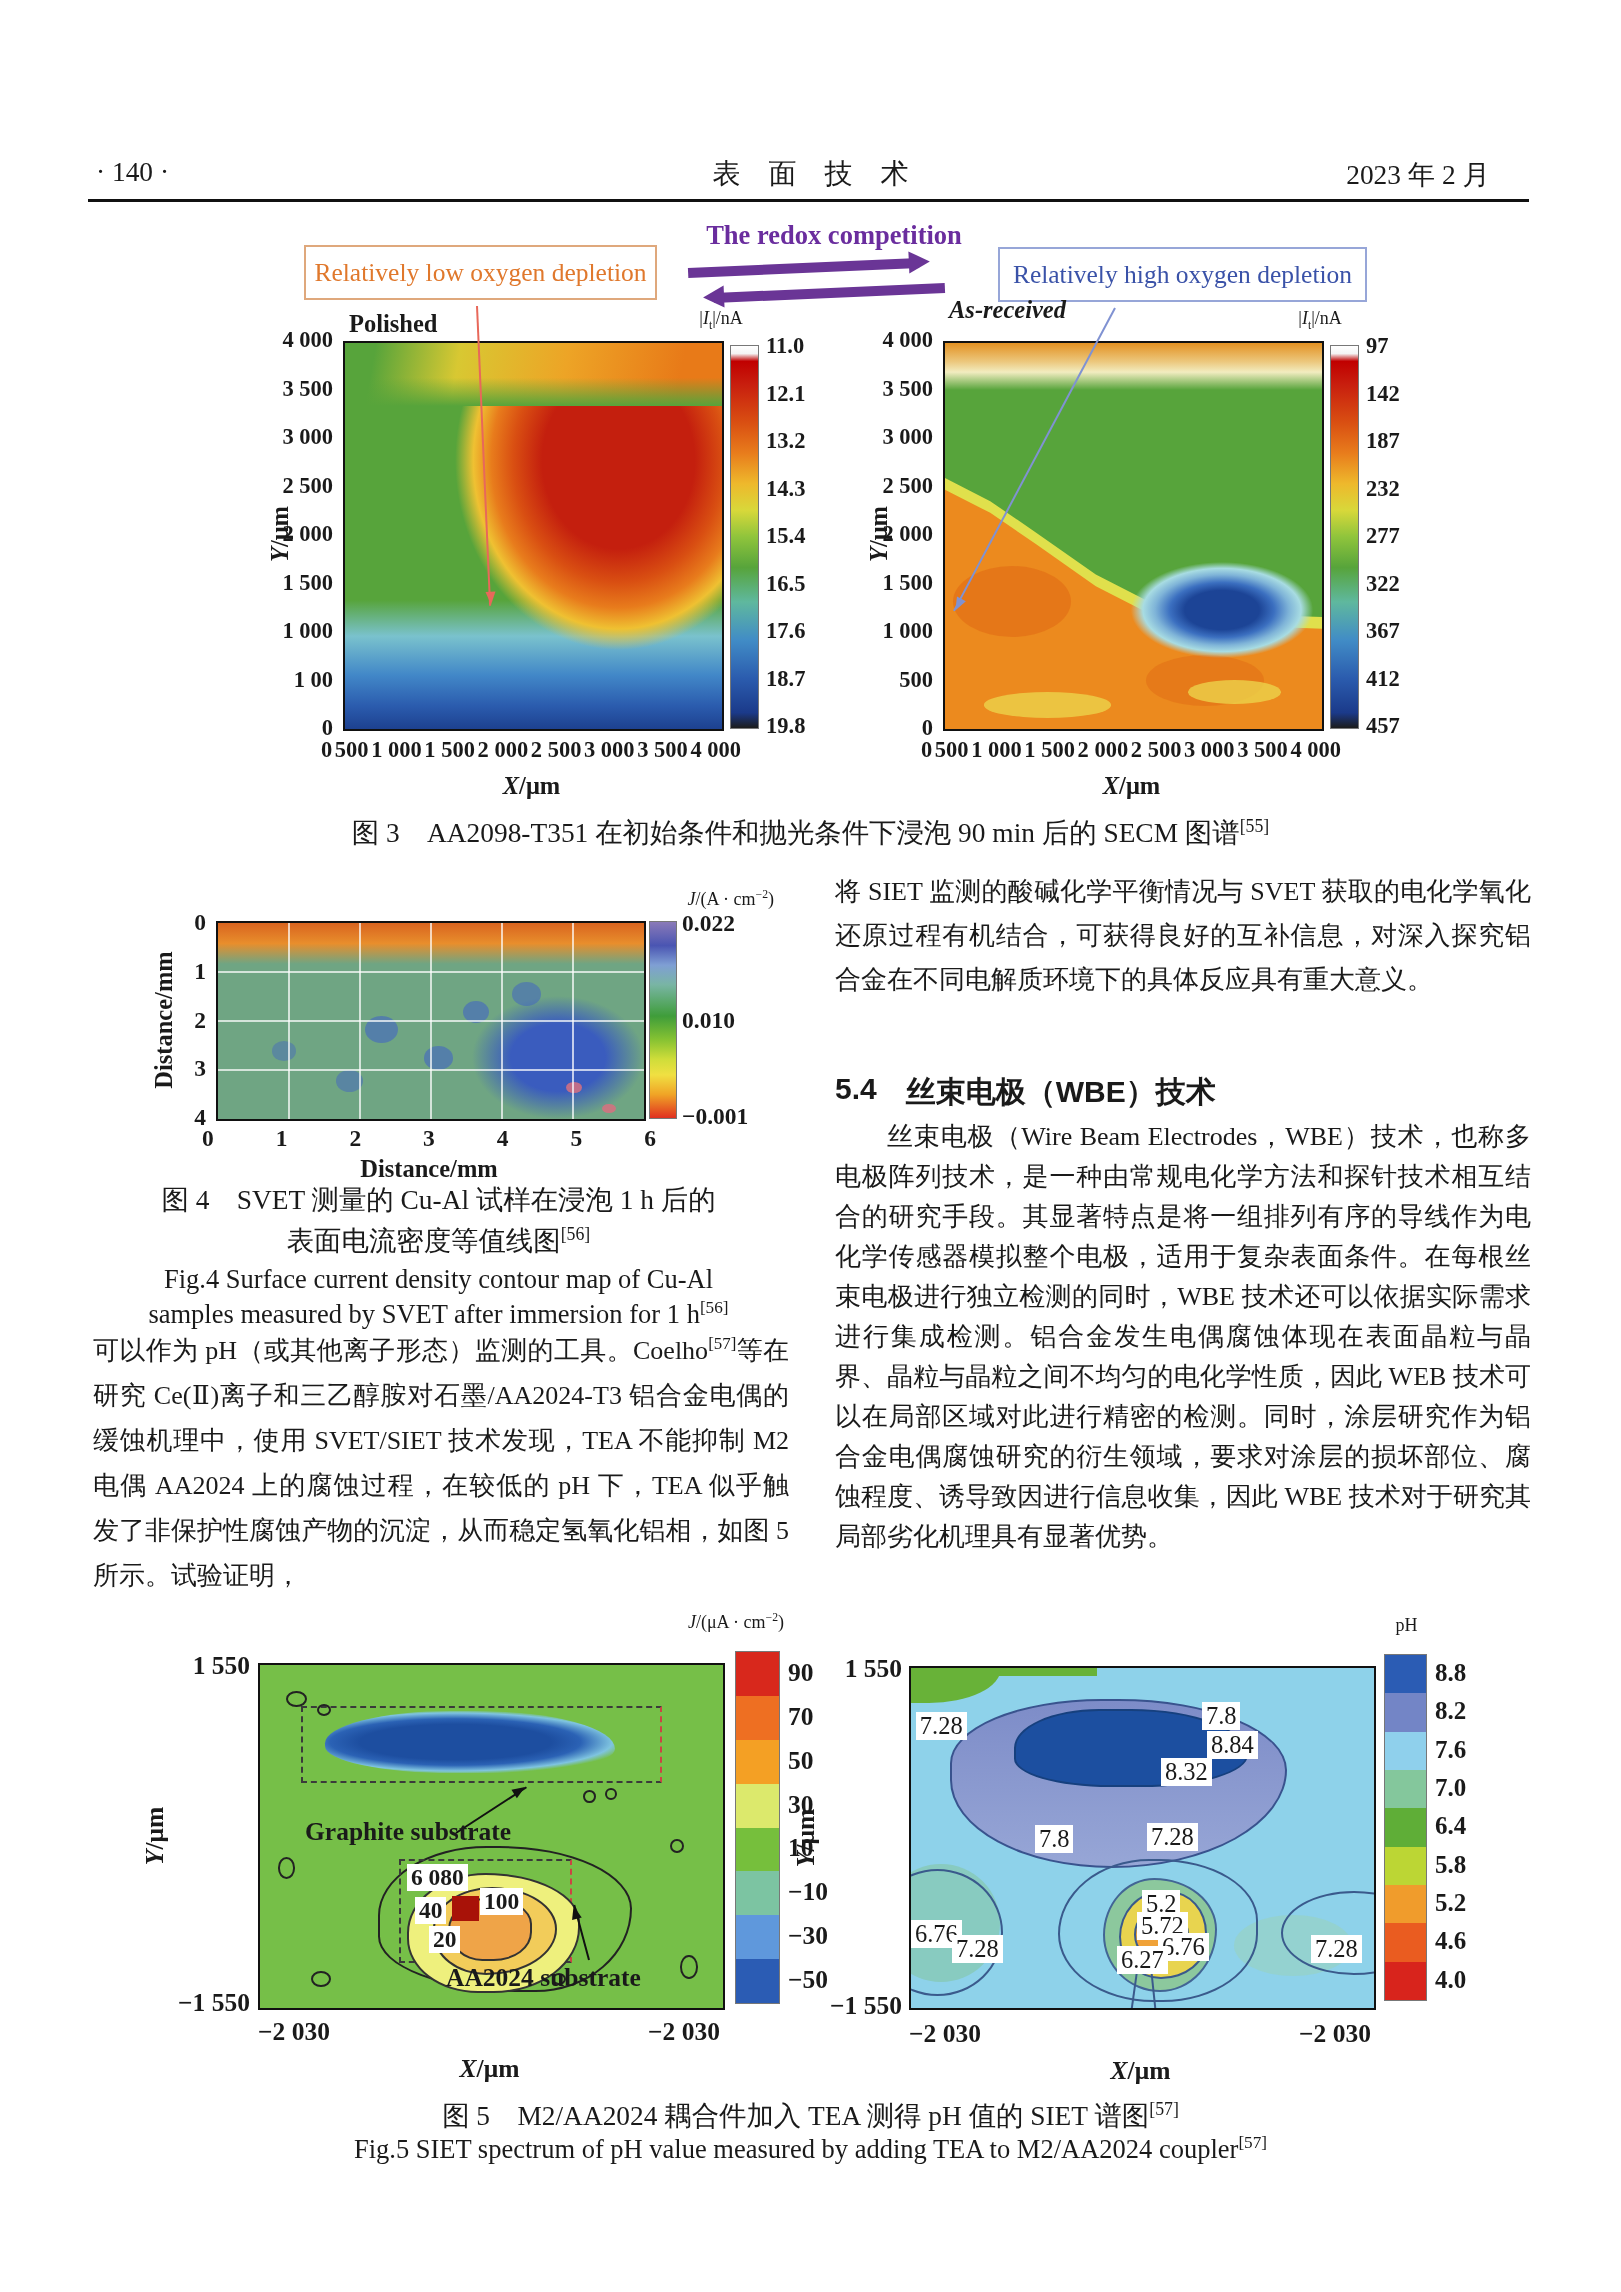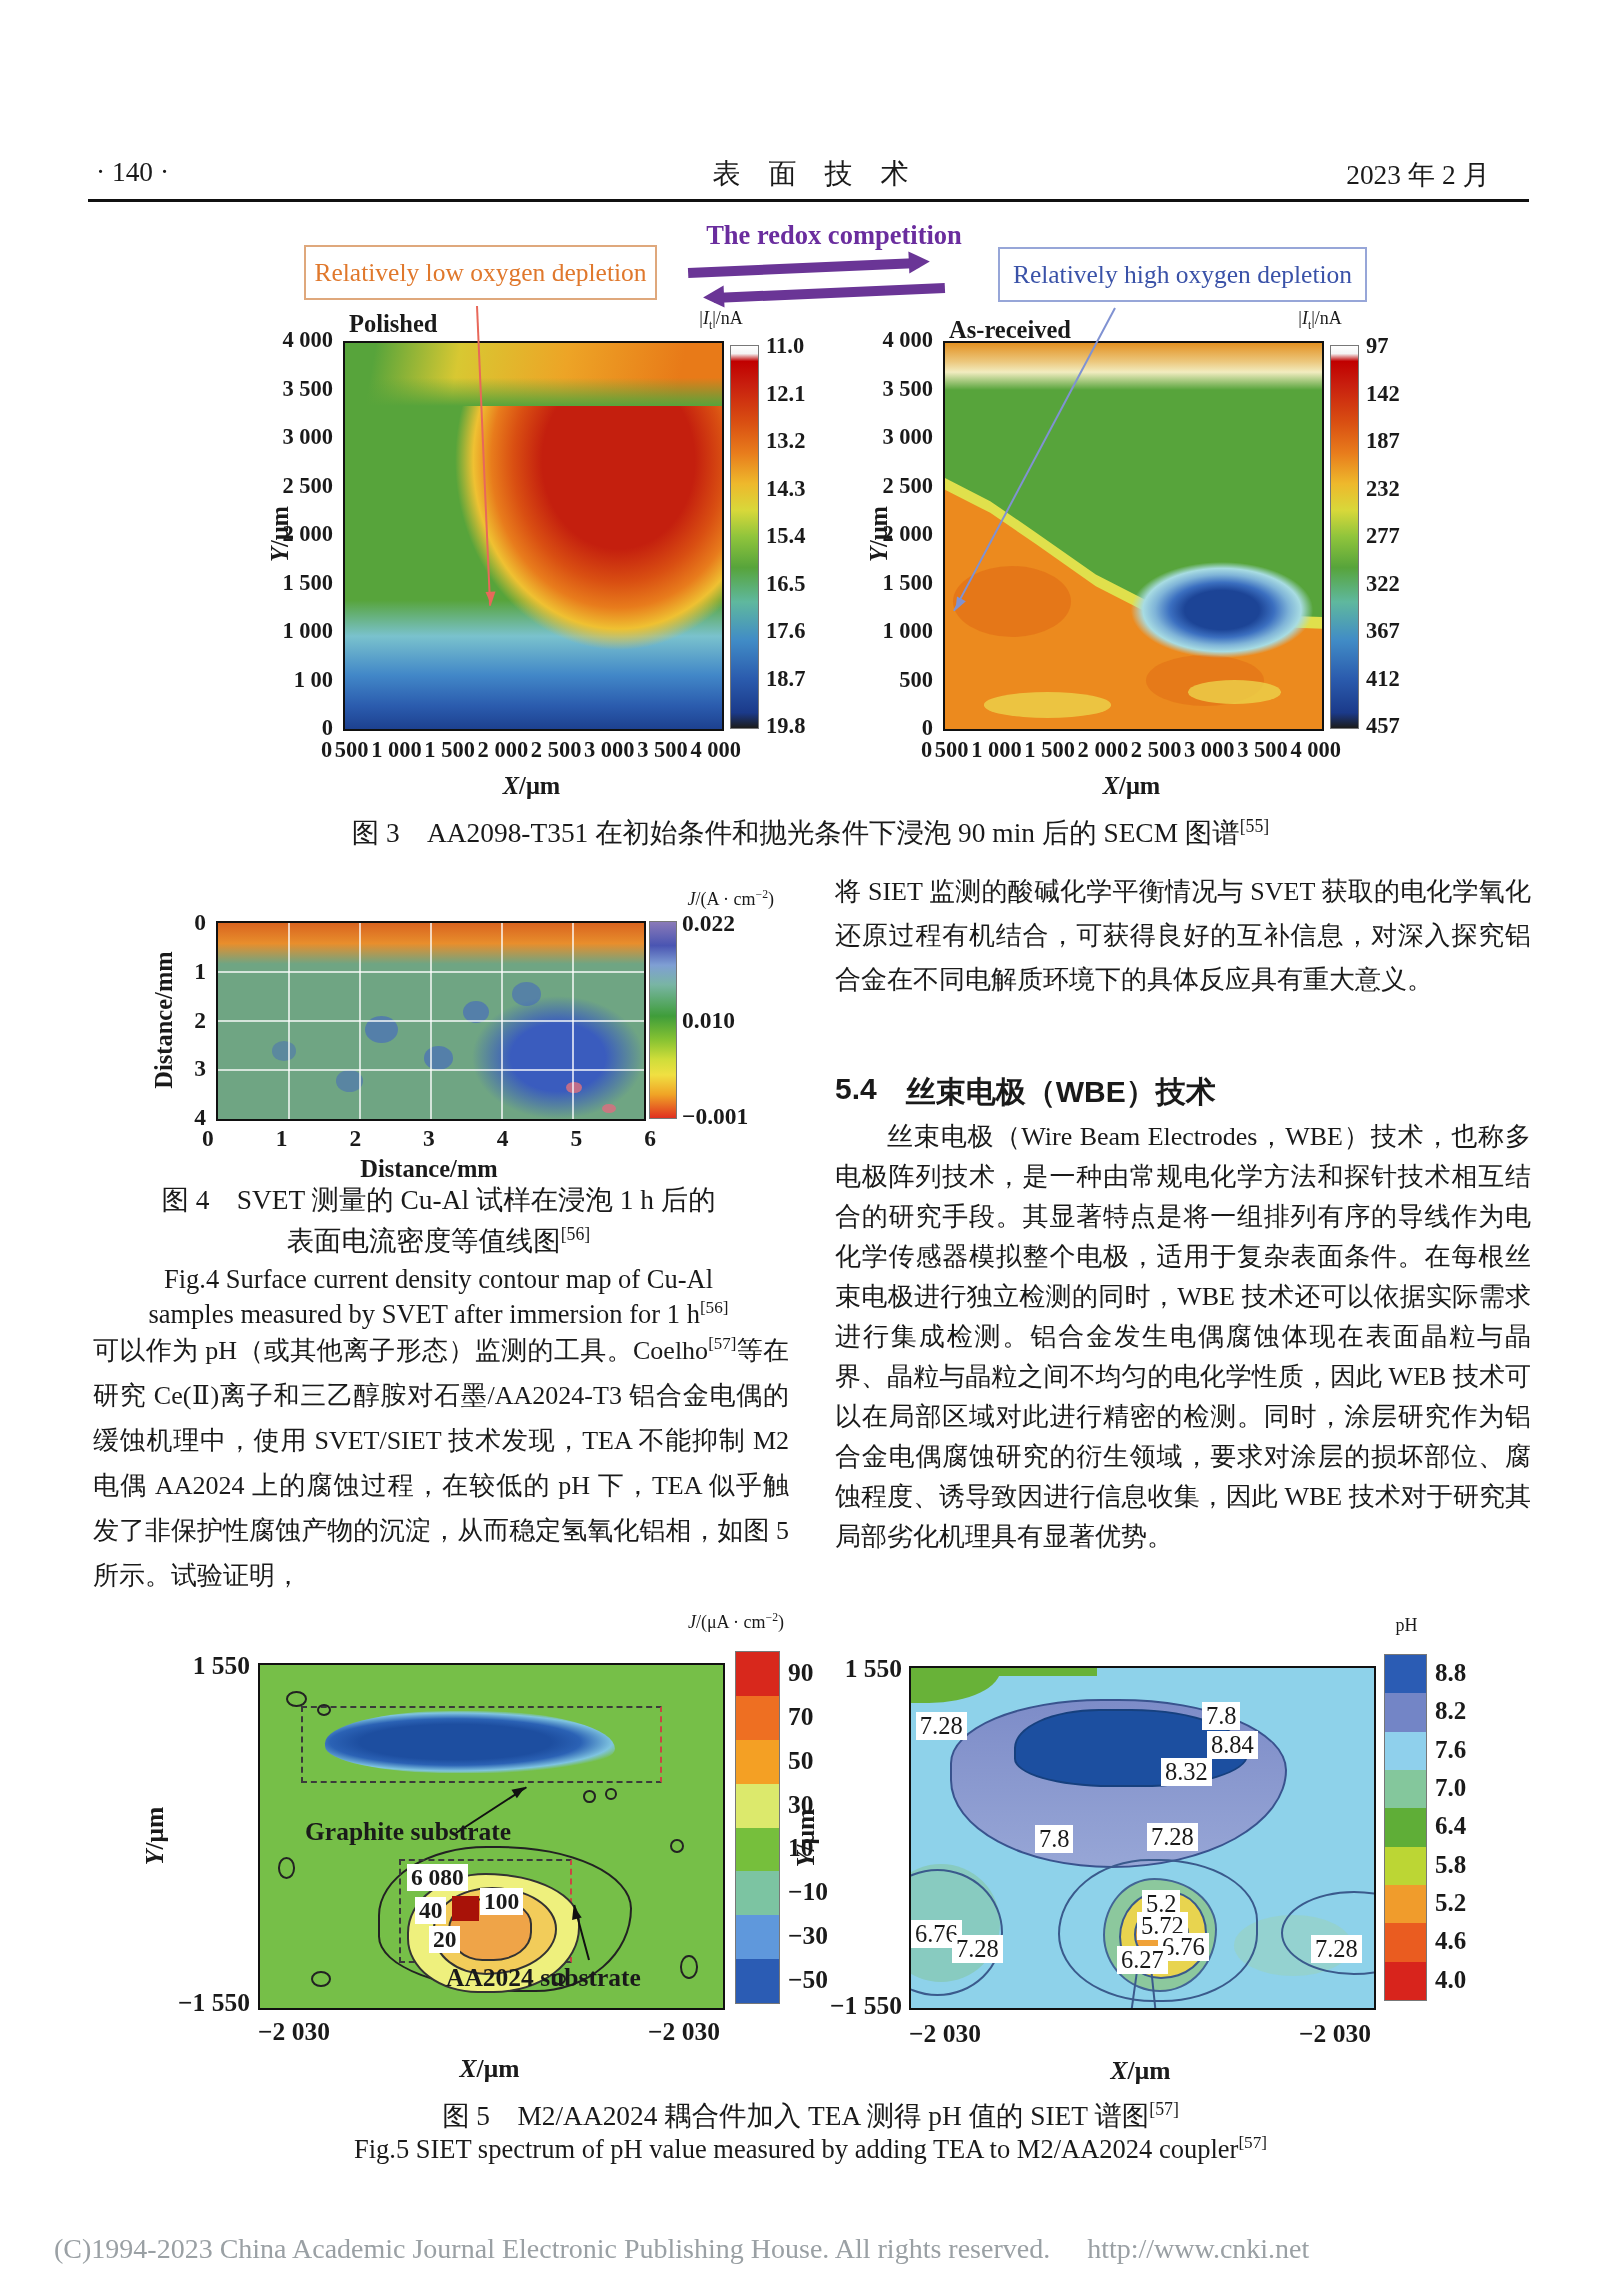--- a/index.html
+++ b/index.html
@@ -118,21 +118,21 @@
       <span>13.2</span>
       <span>14.3</span>
       <span>15.4</span>
       <span>16.5</span>
       <span>17.6</span>
       <span>18.7</span>
       <span>19.8</span>
     </div>
   <div class="larrow" style="--c:#e8685a;left:477px;top:305px;width:300px;transform:rotate(87.5deg);"></div>
 
-  <div class="ptitle" style="left:949px;top:316px;">As-received</div>
+  <div class="ptitle" style="left:949px;top:296px;font-style:italic;">As-received</div>
   <div class="cbt" style="left:1266px;top:308px;width:108px;text-align:center;">
     <span>|</span><i>I</i><sub>t</sub><span>|/nA</span>
   </div>
   <div class="plotbox" style="left:943px;top:341px;width:377px;height:386px;">
     <div class="lyr" style="left:0;top:0;width:100%;height:100%;background:#57a43b;"></div>
     <div class="lyr" style="left:0;top:0;right:0;height:100%;background:#e0e04c;clip-path:polygon(0 35%,12% 41%,24% 49%,40% 60%,54% 67%,70% 70%,100% 71%,100% 100%,0 100%);"></div>
     <div class="lyr" style="left:0;top:0;right:0;height:100%;background:#ec8a1e;clip-path:polygon(0 38%,12% 44%,24% 52%,40% 63%,54% 70%,70% 73%,100% 74%,100% 100%,0 100%);"></div>
     <div class="lyr" style="left:7.8px;top:223px;width:118px;height:71px;background:#e26f16;opacity:.7;border-radius:50%;"></div>
     <div class="lyr" style="left:201px;top:312px;width:118px;height:51px;background:#e26f16;opacity:.6;border-radius:50%;"></div>
     <div class="lyr" style="left:39px;top:349px;width:127px;height:25.5px;background:#ecd24a;opacity:.8;border-radius:50%;"></div>
@@ -377,18 +377,15 @@
       <span>4.0</span>
     </div>
 
   <div class="cap cn" style="top:2098px;">
     <span>图 5　M2/AA2024 耦合件加入 TEA 测得 pH 值的 SIET 谱图</span><sup>[57]</sup>
   </div>
   <div class="cap en" style="top:2133px;">
     <span>Fig.5 SIET spectrum of pH value measured by adding TEA to M2/AA2024 coupler</span><sup>[57]</sup>
   </div>
 
-  <div class="ftr">
-    <span>(C)1994-2023 China Academic Journal Electronic Publishing House. All rights reserved.</span><span style="margin:0;">http://www.cnki.net</span>
-  </div>
 
 </div>
 
 
 </body></html>

